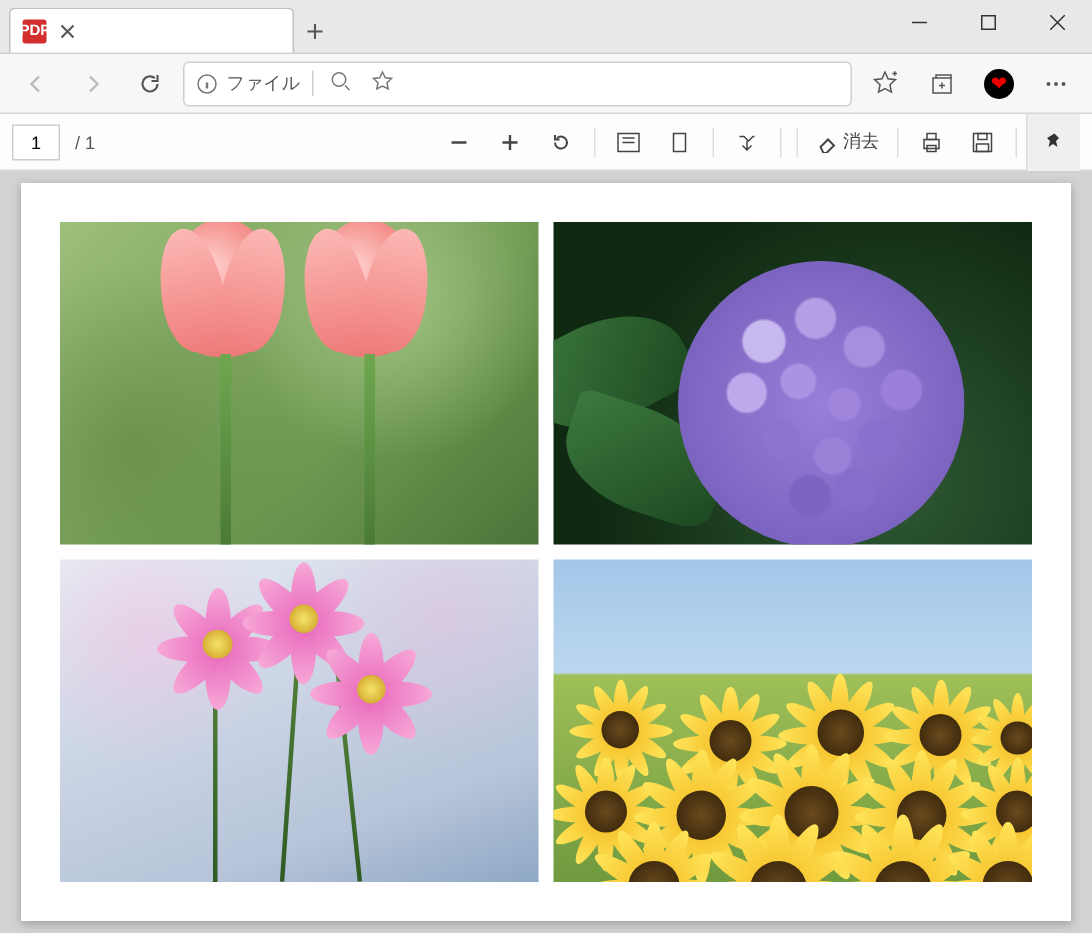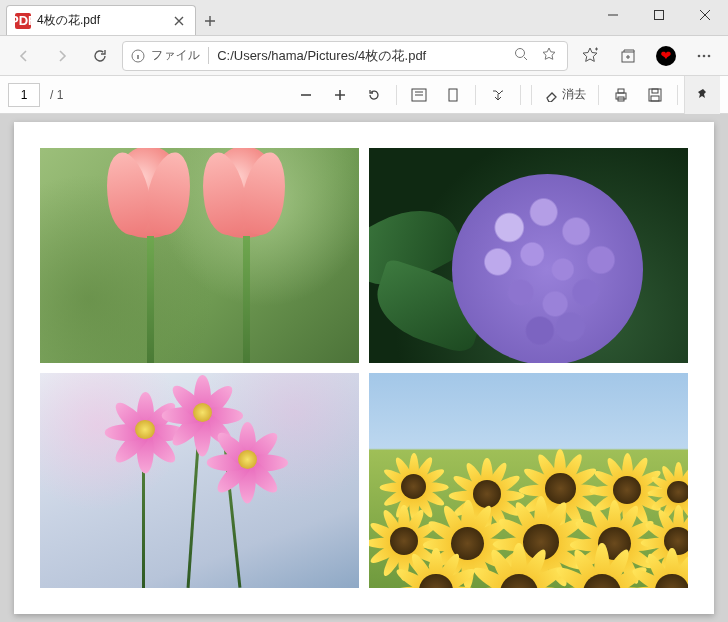--- a/index.html
+++ b/index.html
@@ -1,21 +1,21 @@
 <!DOCTYPE html>
 <html><head>
 <meta charset="utf-8">
 <style>
 * { margin: 0; padding: 0; box-sizing: border-box; font-family: "Yu Gothic UI", "Meiryo", sans-serif; font-size: 12px; }
 body { width: 728px; height: 622px; background: #f2f2f2; overflow: hidden; }
 
 .titlebar { height: 36px; background: #e8e8e8; display: flex; align-items: flex-end; border-bottom: 1px solid #d0d0d0; }
 .tabs { display: flex; align-items: flex-end; height: 100%; padding-left: 6px; flex: 1; }
 .tab { height: 30px; background: #fff; border: 1px solid #c0c0c0; border-bottom: none; border-radius: 4px 4px 0 0; display: flex; align-items: center; padding: 0 8px; gap: 6px; min-width: 190px; }
-.tab-icon { width: 16px; height: 16px; background: #d32f2f; color: #fff; font-size: 13px; font-weight: bold; display: flex; align-items: center; justify-content: center; border-radius: 2px; }
+.tab-icon { width: 16px; height: 16px; background: #d32f2f; color: #fff; font-size: 10px; font-weight: bold; display: flex; align-items: center; justify-content: center; border-radius: 2px; }
 .tab-title { flex: 1; font-size: 12px; color: #222; white-space: nowrap; overflow: hidden; text-overflow: ellipsis; }
 .tab-close { width: 16px; height: 16px; display: flex; align-items: center; justify-content: center; color: #555; cursor: pointer; }
 .new-tab { width: 28px; height: 28px; display: flex; align-items: center; justify-content: center; color: #555; cursor: pointer; }
 .win-controls { display: flex; height: 100%; align-items: flex-start; }
 .win-btn { width: 46px; height: 30px; display: flex; align-items: center; justify-content: center; color: #333; }
 
 .addressbar { height: 40px; background: #f7f7f7; display: flex; align-items: center; padding: 0 8px; gap: 6px; border-bottom: 1px solid #d8d8d8; }
 .nav-btn { width: 32px; height: 32px; display: flex; align-items: center; justify-content: center; color: #666; border-radius: 4px; }
 .nav-btn.disabled { color: #bbb; }
 .addr-box { flex: 1; height: 30px; background: #fff; border: 1px solid #d0d0d0; border-radius: 4px; display: flex; align-items: center; padding: 0 8px; gap: 8px; color: #555; }
@@ -85,21 +85,20 @@
 .sun .sctr{position:absolute;left:30%;top:30%;width:40%;height:40%;border-radius:50%;background:radial-gradient(circle,#6b4a1d,#2f2008);}
 .sun .spet{position:absolute;left:42%;top:-2%;width:16%;height:54%;background:linear-gradient(180deg,#ffe55a,#f2b81e);border-radius:50% 50% 20% 20%/60% 60% 40% 40%;transform-origin:50% 100%;}
 </style>
 </head>
 <body>
 
 <div class="titlebar">
   <div class="tabs">
     <div class="tab">
       <div class="tab-icon">PDF</div>
-      <div class="tab-title">4枚の花.pdf</div>
       <div class="tab-close">
         <svg width="10" height="10" viewBox="0 0 10 10">
             <path d="M1 1 L9 9 M9 1 L1 9" stroke="#555" stroke-width="1.4"></path>
           </svg>
       </div>
     </div>
     <div class="new-tab">
       <svg width="12" height="12" viewBox="0 0 12 12">
           <path d="M6 1v10M1 6h10" stroke="#555" stroke-width="1.4"></path>
         </svg>
@@ -141,21 +140,20 @@
       </svg>
     </div>
   <div class="addr-box">
     <div class="addr-info">
       <svg width="14" height="14">
           <circle cx="7" cy="7" r="6" fill="none" stroke="#777"></circle>
           <path d="M7 6v4M7 4v0" stroke="#777" stroke-width="1.6"></path>
         </svg>
       <span>ファイル</span>
     </div>
-    <span class="addr-path">C:/Users/hama/Pictures/4枚の花.pdf</span>
     <span class="addr-ico"><svg width="14" height="14">
           <circle cx="6" cy="6" r="4.5" fill="none" stroke="#777"></circle>
           <path d="M10 10l3 3" stroke="#777"></path>
         </svg></span>
     <span class="addr-ico"><svg width="14" height="14">
           <path d="M7 1l1.8 3.8 4.2.5-3 2.9.8 4.1L7 10.4 3.2 12.3 4 8.2 1 5.3l4.2-.5z" fill="none" stroke="#777"></path>
         </svg></span>
   </div>
   <div class="ext-ico">
       <svg width="18" height="18">

